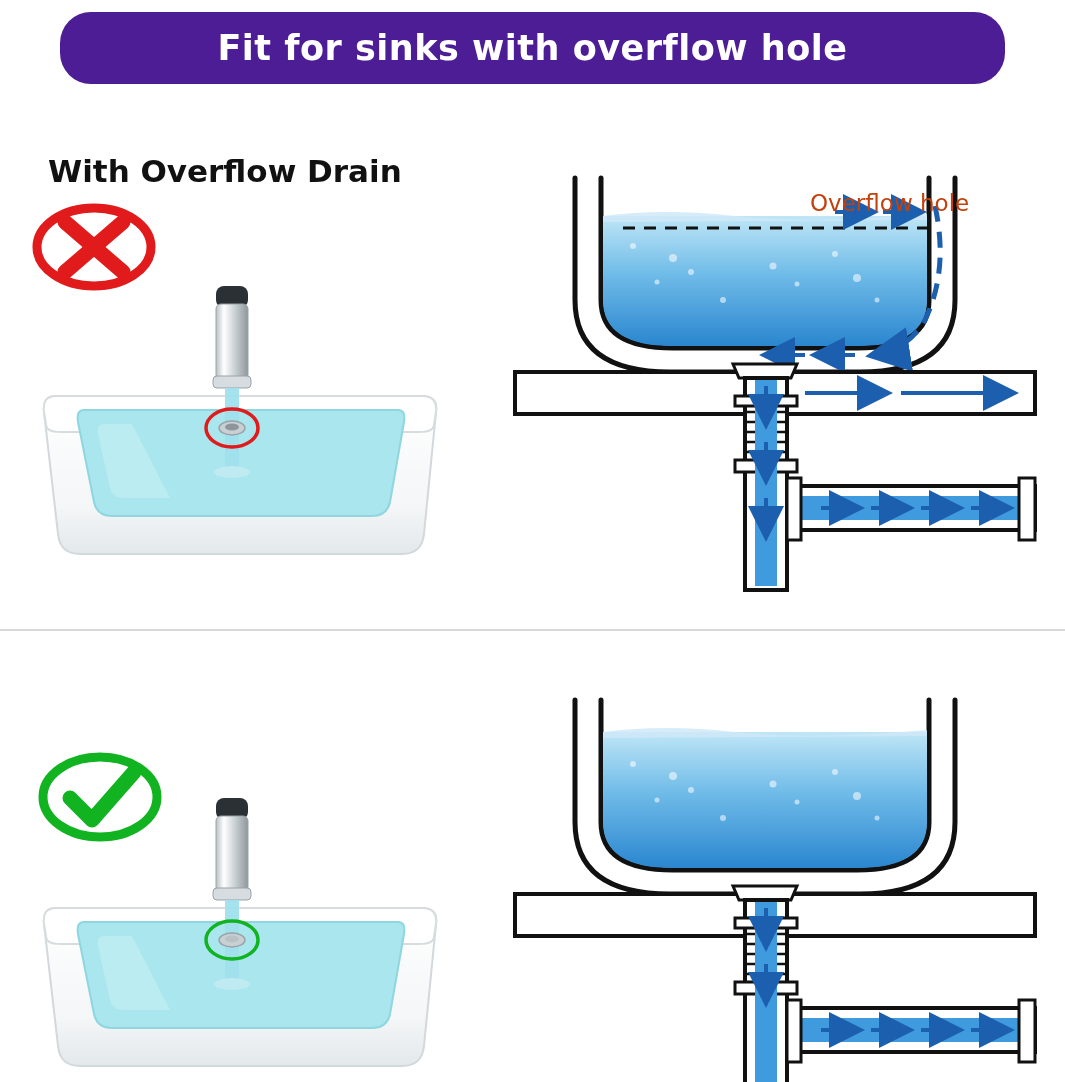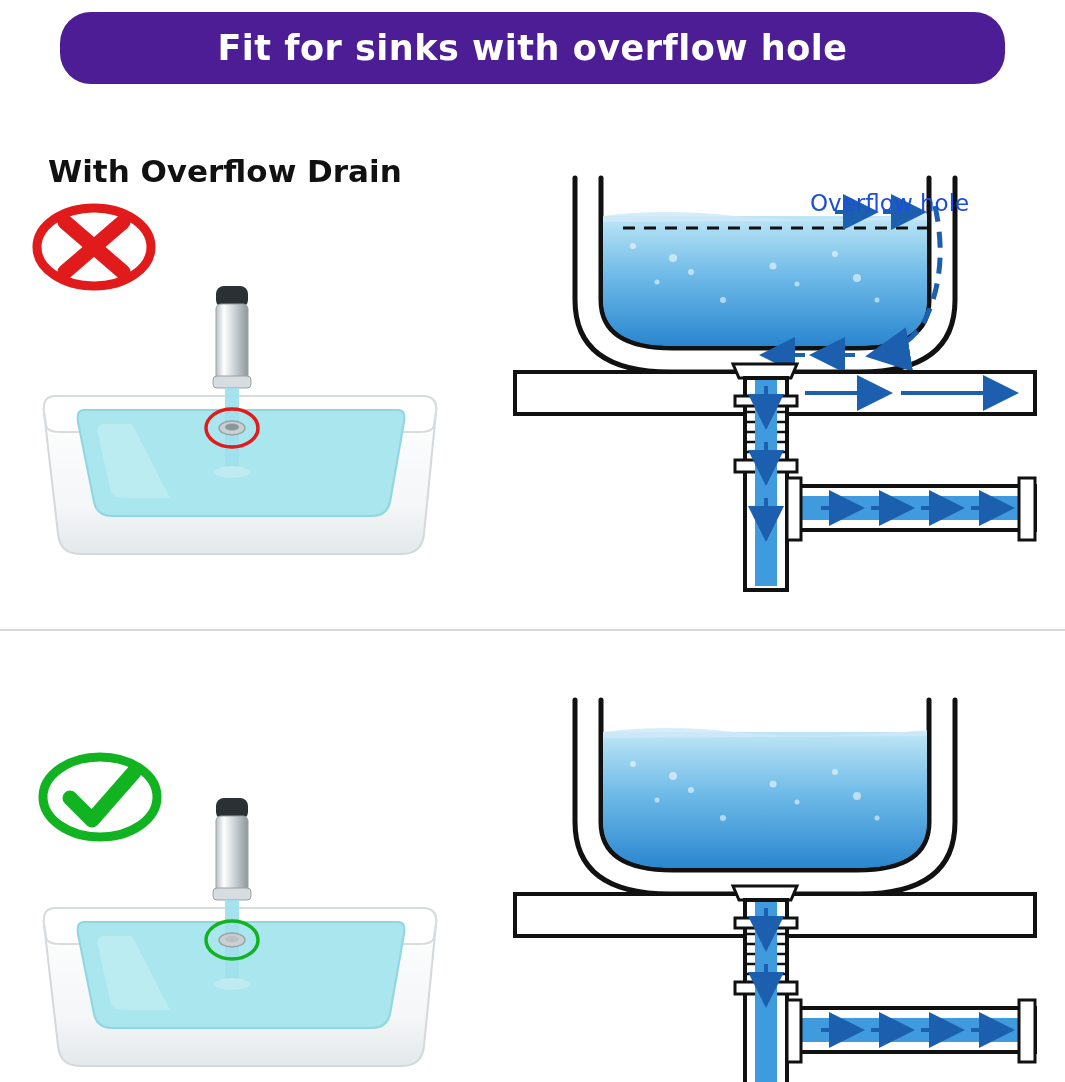--- a/index.html
+++ b/index.html
@@ -45,21 +45,21 @@
   .sink-wrap{position:absolute;}
   #sink-with{left:20px;top:278px;width:470px;height:300px;}
   #sink-without{left:20px;top:790px;width:470px;height:300px;}
 
   
   .cross-wrap{position:absolute;}
   #cross-with{left:505px;top:150px;width:560px;height:430px;}
   #cross-without{left:505px;top:672px;width:560px;height:410px;}
 
   .label-overflow{
-    position:absolute;left:810px;top:190px;font-size:23px;color:#1d4ed8;
+    position:absolute;left:810px;top:190px;font-size:23px;color:#c2410c;
     font-family:"DejaVu Sans", sans-serif;white-space:nowrap;
   }
   svg{display:block;overflow:visible;}
 </style>
 </head>
 <body>
 
 <div class="root">
 
   <div class="banner">

